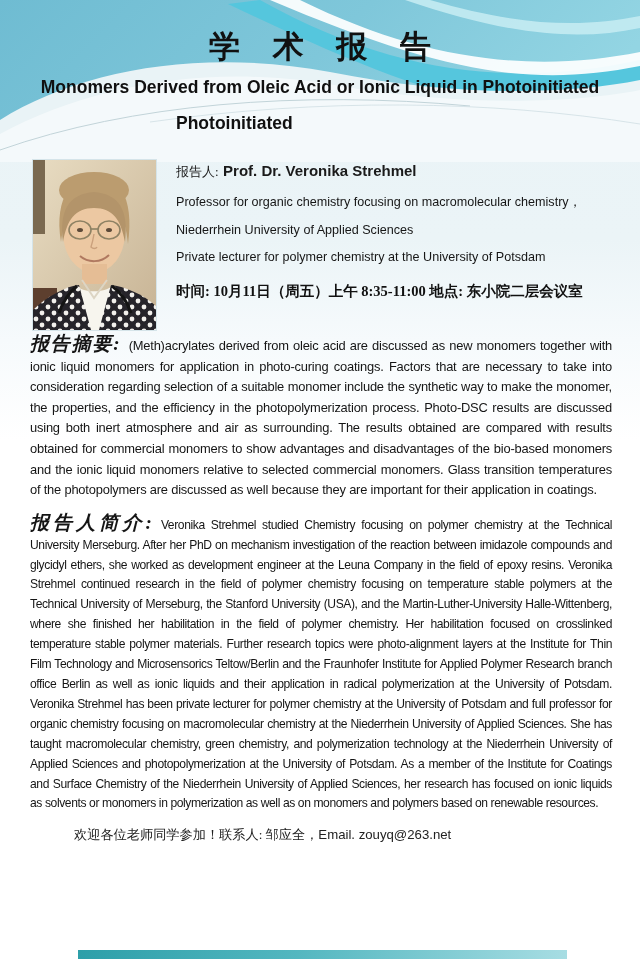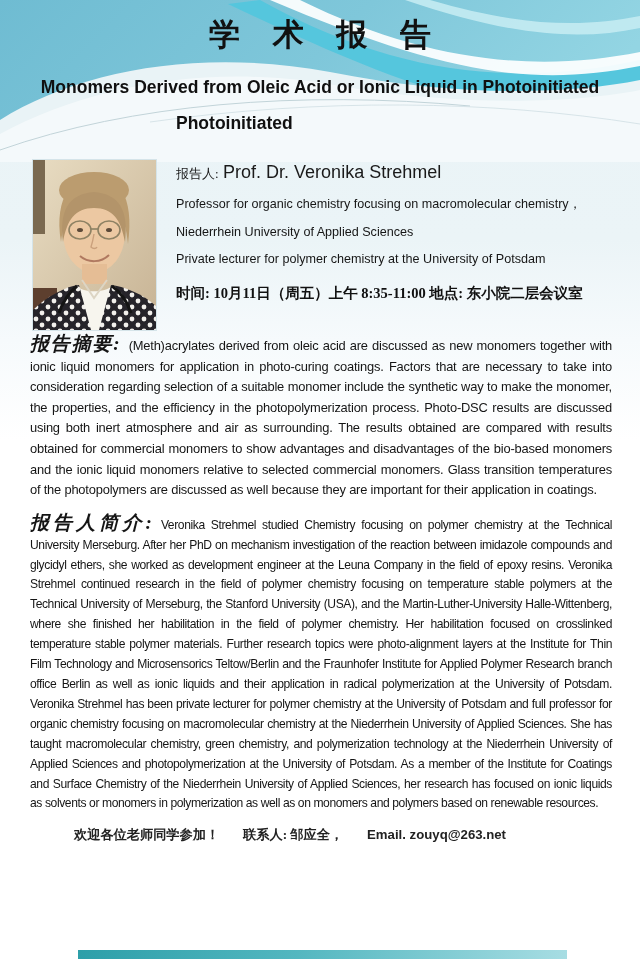--- a/index.html
+++ b/index.html
@@ -7,21 +7,21 @@
     position:relative;
     width:640px; height:960px;
     margin:0 auto;
     overflow:hidden;
     background:linear-gradient(180deg,#e9f3f6 0px,#ebf4f7 240px,#f6fafc 340px,#ffffff 440px,#ffffff 100%);
     font-family:"Liberation Sans", sans-serif;
     color:#1a1a1a;
   }
   .hdr-svg { position:absolute; top:0; left:0; }
   .banner-title {
-    position:absolute; top:14px; left:0; right:0;
+    position:absolute; top:26px; left:0; right:0;
     text-align:center;
     font-size:31px; font-weight:bold; color:#111;
     letter-spacing:12px; text-indent:12px;
   }
   .title-l1 {
     position:absolute; top:77px; left:0; right:0;
     text-align:center;
     font-size:17.5px; font-weight:bold; color:#101010;
   }
   .title-l2 {
@@ -29,42 +29,42 @@
     font-size:17.5px; font-weight:bold; color:#101010;
   }
   .speaker-row {
     position:absolute; top:160px; left:33px; width:580px;
     display:flex;
   }
   .photo-frame { width:123px; height:170px; flex:none; box-shadow:0 0 0 1px #d5e4e9; }
   .s-info { margin-left:20px; width:437px; }
   .s-name { margin:2px 0 8px 0; }
   .s-name .zh { font-family:"Liberation Serif", serif; font-size:13px; }
-  .s-name .en { font-weight:normal; font-size:18px; }
+  .s-name .en { font-weight:bold; font-size:15px; }
   .s-line { font-size:12.6px; line-height:27.5px; color:#161616; white-space:nowrap; }
   .s-schedule {
     margin-top:10px;
     font-family:"Liberation Serif", serif;
     font-weight:bold; font-size:14.5px; color:#111;
     white-space:nowrap;
   }
   .content { position:absolute; top:334px; left:30px; width:582px; }
   .para { margin:0 0 12px 0; text-align:justify; color:#151515; }
   .para.abstract { font-size:12.9px; line-height:20.6px; letter-spacing:-0.2px; }
   .para.bio { font-size:12.1px; line-height:19.9px; letter-spacing:-0.4px; }
   .runin {
     font-family:"Liberation Serif", serif;
     font-style:italic; font-weight:bold;
     font-size:19px; letter-spacing:1px;
     margin-right:8px;
   }
   .footer {
     margin-top:4px; padding-left:44px;
-    display:flex; gap:24px; align-items:baseline;
-    font-size:13.2px; color:#222; white-space:nowrap;font-weight:bold;
+    display:flex; align-items:baseline;
+    font-size:13.2px; color:#222; white-space:nowrap;
   }
   .footer .zh { font-family:"Liberation Serif", serif; }
   .accent-bar {
     position:absolute; left:78px; bottom:1px;
     width:489px; height:9px;
     background:linear-gradient(90deg,#2d9fa9 0%,#53b7c0 45%,#a7dde3 100%);
   }
 </style>
 </head>
 <body>

